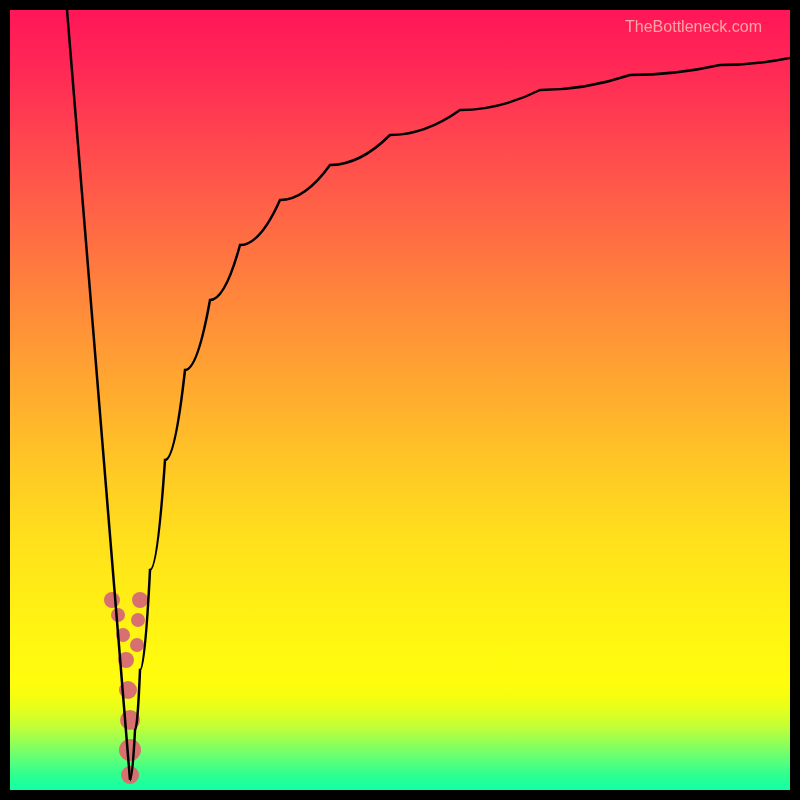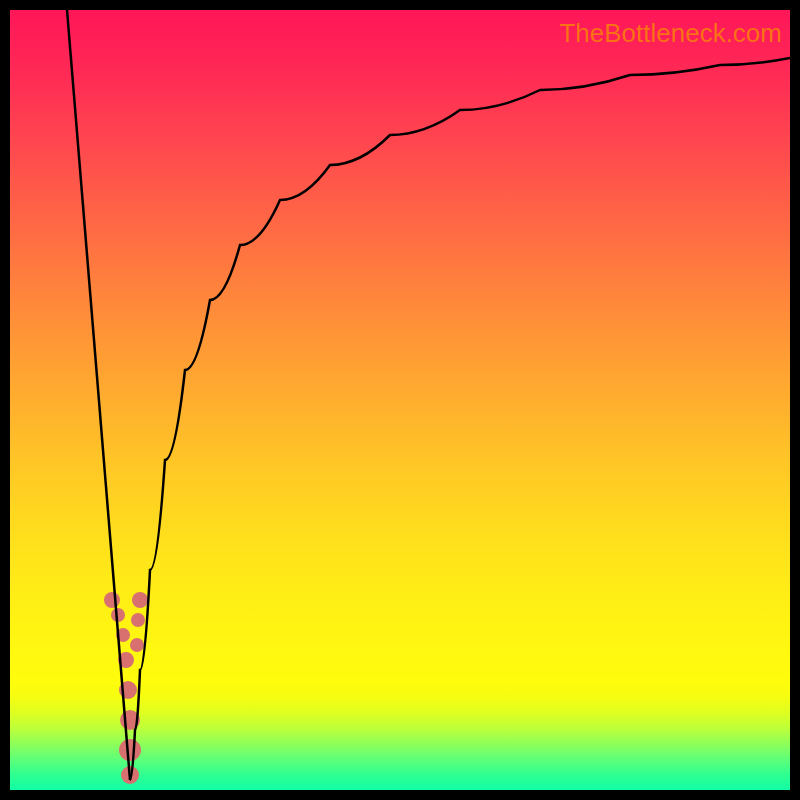--- a/index.html
+++ b/index.html
@@ -45,25 +45,25 @@
         #c0ff38 92%,
         #90ff58 94%,
         #60ff78 96%,
         #30ff90 98%,
         #12ffa6 100%
       );
     }
     .watermark {
       position: absolute;
       top: 8px;
-      right: 8px;
+      right: 28px;
       font-family: Arial, sans-serif;
-      font-size: 26px;
+      font-size: 16px;
       font-weight: 500;
-      color: #f97316;
+      color: #fca5a5;
       z-index: 10;
     }
     svg.curves {
       position: absolute;
       top: 0;
       left: 0;
       width: 100%;
       height: 100%;
       z-index: 5;
     }

